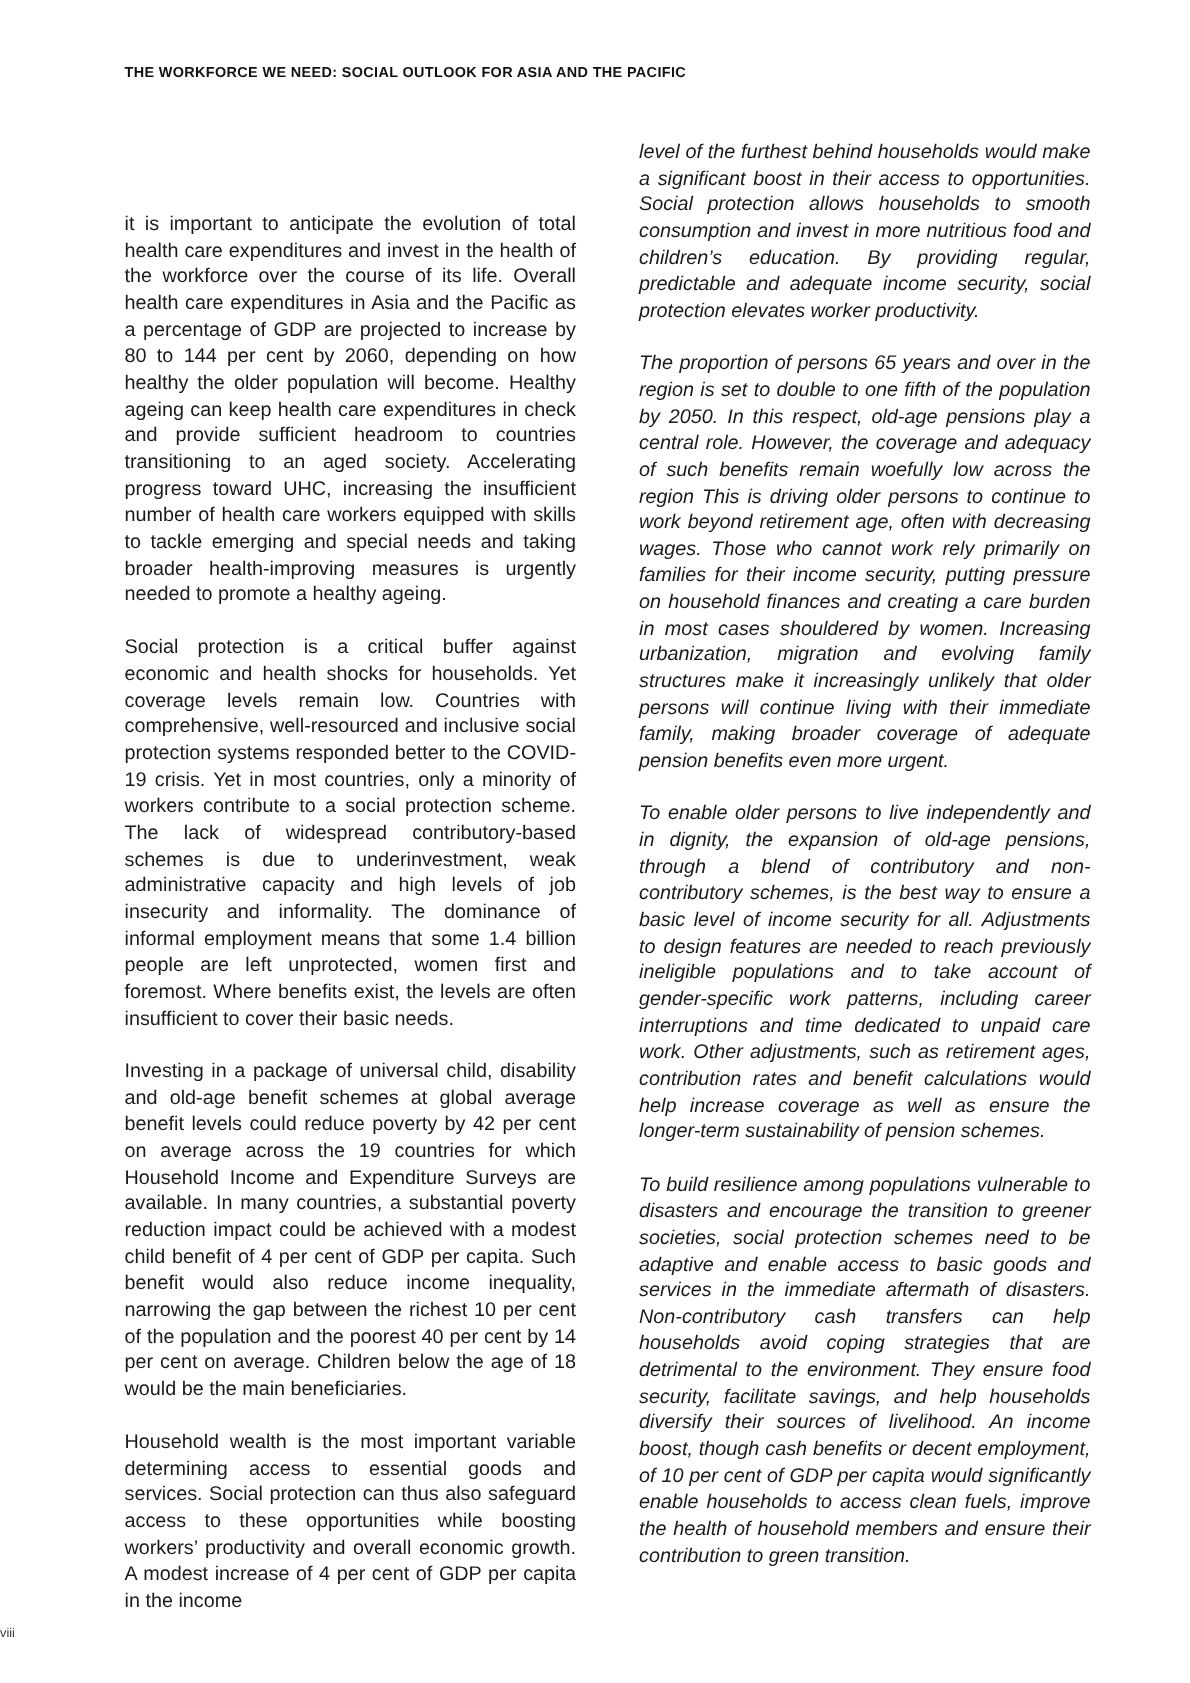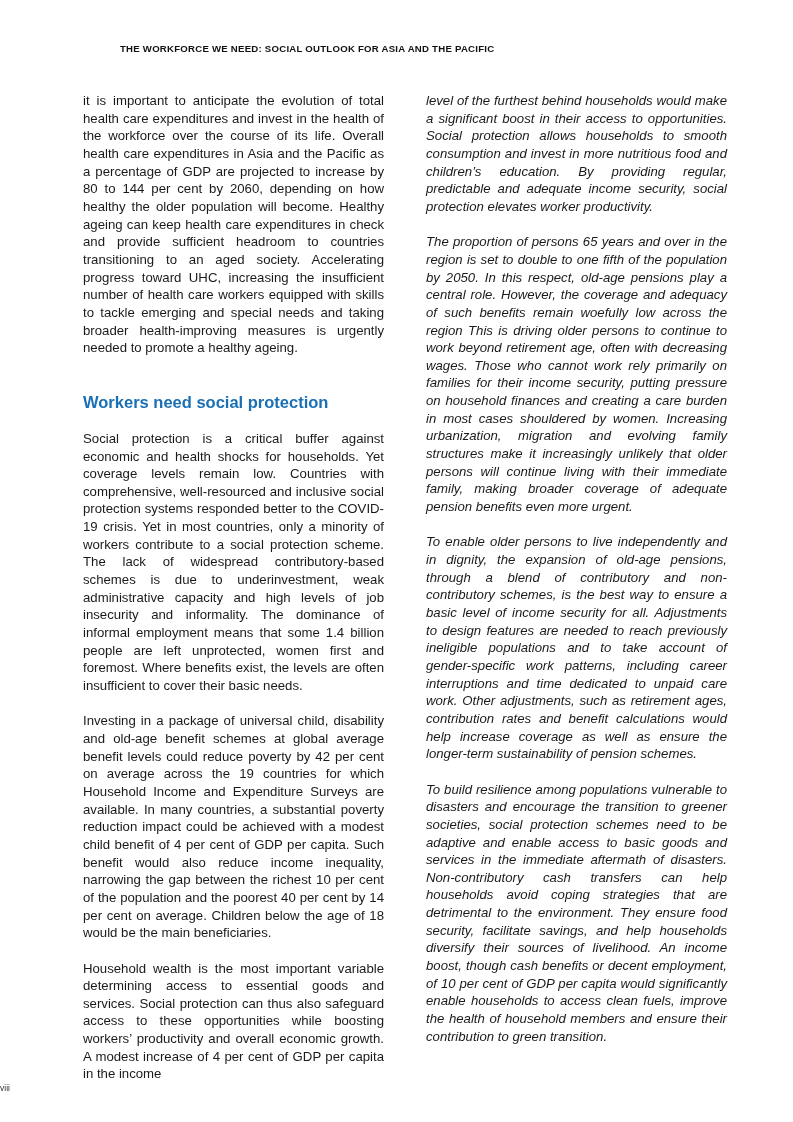--- a/index.html
+++ b/index.html
@@ -1,33 +1,32 @@
 <!DOCTYPE html>
 <html><head>
 <meta charset="utf-8">
 <style>
   html, body { margin: 0; padding: 0; background: #ffffff; }
   body { width: 793px; height: 1122px; position: relative; overflow: hidden; font-family: "DejaVu Sans", sans-serif; color: #1a1a1a; }
-  .running-header { position: absolute; left: 83px; top: 43px; font-family: "Liberation Sans", sans-serif; font-weight: bold; font-size: 9.6px; letter-spacing: 0.25px; color: #111; margin-left: 37px; }
+  .running-header { position: absolute; left: 83px; top: 43px; font-family: "Liberation Sans", sans-serif; font-weight: bold; font-size: 9.6px; letter-spacing: 0.25px; color: #111; }
   .col { position: absolute; top: 92px; width: 301px; font-family: "Liberation Sans", sans-serif; font-size: 13.2px; line-height: 17.65px; text-align: justify; color: #1a1a1a; }
-  .col.left { left: 83px; }
+  .col.left { left: 83px; margin-top: 48px; }
   .col.right { left: 426px; font-style: italic; }
   .col p { margin: 0 0 17.65px 0; }
   .col p:last-child { margin-bottom: 0; }
   .section-heading { font-family: "Liberation Sans", sans-serif; font-weight: bold; font-size: 16.5px; color: #1a6fb5; margin: 35px 0 18px 0; line-height: 20px; text-align: left; }
   .page-number { position: absolute; left: 0; width: 793px; top: 1083px; text-align: left; font-family: "Liberation Sans", sans-serif; font-size: 8.5px; color: #333; }
 </style>
 </head>
 <body>
 
 <div class="running-header">THE WORKFORCE WE NEED: SOCIAL OUTLOOK FOR ASIA AND THE PACIFIC</div>
 
 <div class="col left">
   <p>it is important to anticipate the evolution of total health care expenditures and invest in the health of the workforce over the course of its life. Overall health care expenditures in Asia and the Pacific as a percentage of GDP are projected to increase by 80 to 144 per cent by 2060, depending on how healthy the older population will become. Healthy ageing can keep health care expenditures in check and provide sufficient headroom to countries transitioning to an aged society. Accelerating progress toward UHC, increasing the insufficient number of health care workers equipped with skills to tackle emerging and special needs and taking broader health-improving measures is urgently needed to promote a healthy ageing.</p>
-  <h2 class="section-heading">Workers need social protection</h2>
   <p>Social protection is a critical buffer against economic and health shocks for households. Yet coverage levels remain low. Countries with comprehensive, well-resourced and inclusive social protection systems responded better to the COVID-19 crisis. Yet in most countries, only a minority of workers contribute to a social protection scheme. The lack of widespread contributory-based schemes is due to underinvestment, weak administrative capacity and high levels of job insecurity and informality. The dominance of informal employment means that some 1.4 billion people are left unprotected, women first and foremost. Where benefits exist, the levels are often insufficient to cover their basic needs.</p>
   <p>Investing in a package of universal child, disability and old-age benefit schemes at global average benefit levels could reduce poverty by 42 per cent on average across the 19 countries for which Household Income and Expenditure Surveys are available. In many countries, a substantial poverty reduction impact could be achieved with a modest child benefit of 4 per cent of GDP per capita. Such benefit would also reduce income inequality, narrowing the gap between the richest 10 per cent of the population and the poorest 40 per cent by 14 per cent on average. Children below the age of 18 would be the main beneficiaries.</p>
   <p>Household wealth is the most important variable determining access to essential goods and services. Social protection can thus also safeguard access to these opportunities while boosting workers’ productivity and overall economic growth. A modest increase of 4 per cent of GDP per capita in the income</p>
 </div>
 
 <div class="col right">
   <p>level of the furthest behind households would make a significant boost in their access to opportunities. Social protection allows households to smooth consumption and invest in more nutritious food and children’s education. By providing regular, predictable and adequate income security, social protection elevates worker productivity.</p>
   <p>The proportion of persons 65 years and over in the region is set to double to one fifth of the population by 2050. In this respect, old-age pensions play a central role. However, the coverage and adequacy of such benefits remain woefully low across the region This is driving older persons to continue to work beyond retirement age, often with decreasing wages. Those who cannot work rely primarily on families for their income security, putting pressure on household finances and creating a care burden in most cases shouldered by women. Increasing urbanization, migration and evolving family structures make it increasingly unlikely that older persons will continue living with their immediate family, making broader coverage of adequate pension benefits even more urgent.</p>
   <p>To enable older persons to live independently and in dignity, the expansion of old-age pensions, through a blend of contributory and non-contributory schemes, is the best way to ensure a basic level of income security for all. Adjustments to design features are needed to reach previously ineligible populations and to take account of gender-specific work patterns, including career interruptions and time dedicated to unpaid care work. Other adjustments, such as retirement ages, contribution rates and benefit calculations would help increase coverage as well as ensure the longer-term sustainability of pension schemes.</p>
   <p>To build resilience among populations vulnerable to disasters and encourage the transition to greener societies, social protection schemes need to be adaptive and enable access to basic goods and services in the immediate aftermath of disasters. Non-contributory cash transfers can help households avoid coping strategies that are detrimental to the environment. They ensure food security, facilitate savings, and help households diversify their sources of livelihood. An income boost, though cash benefits or decent employment, of 10 per cent of GDP per capita would significantly enable households to access clean fuels, improve the health of household members and ensure their contribution to green transition.</p>

